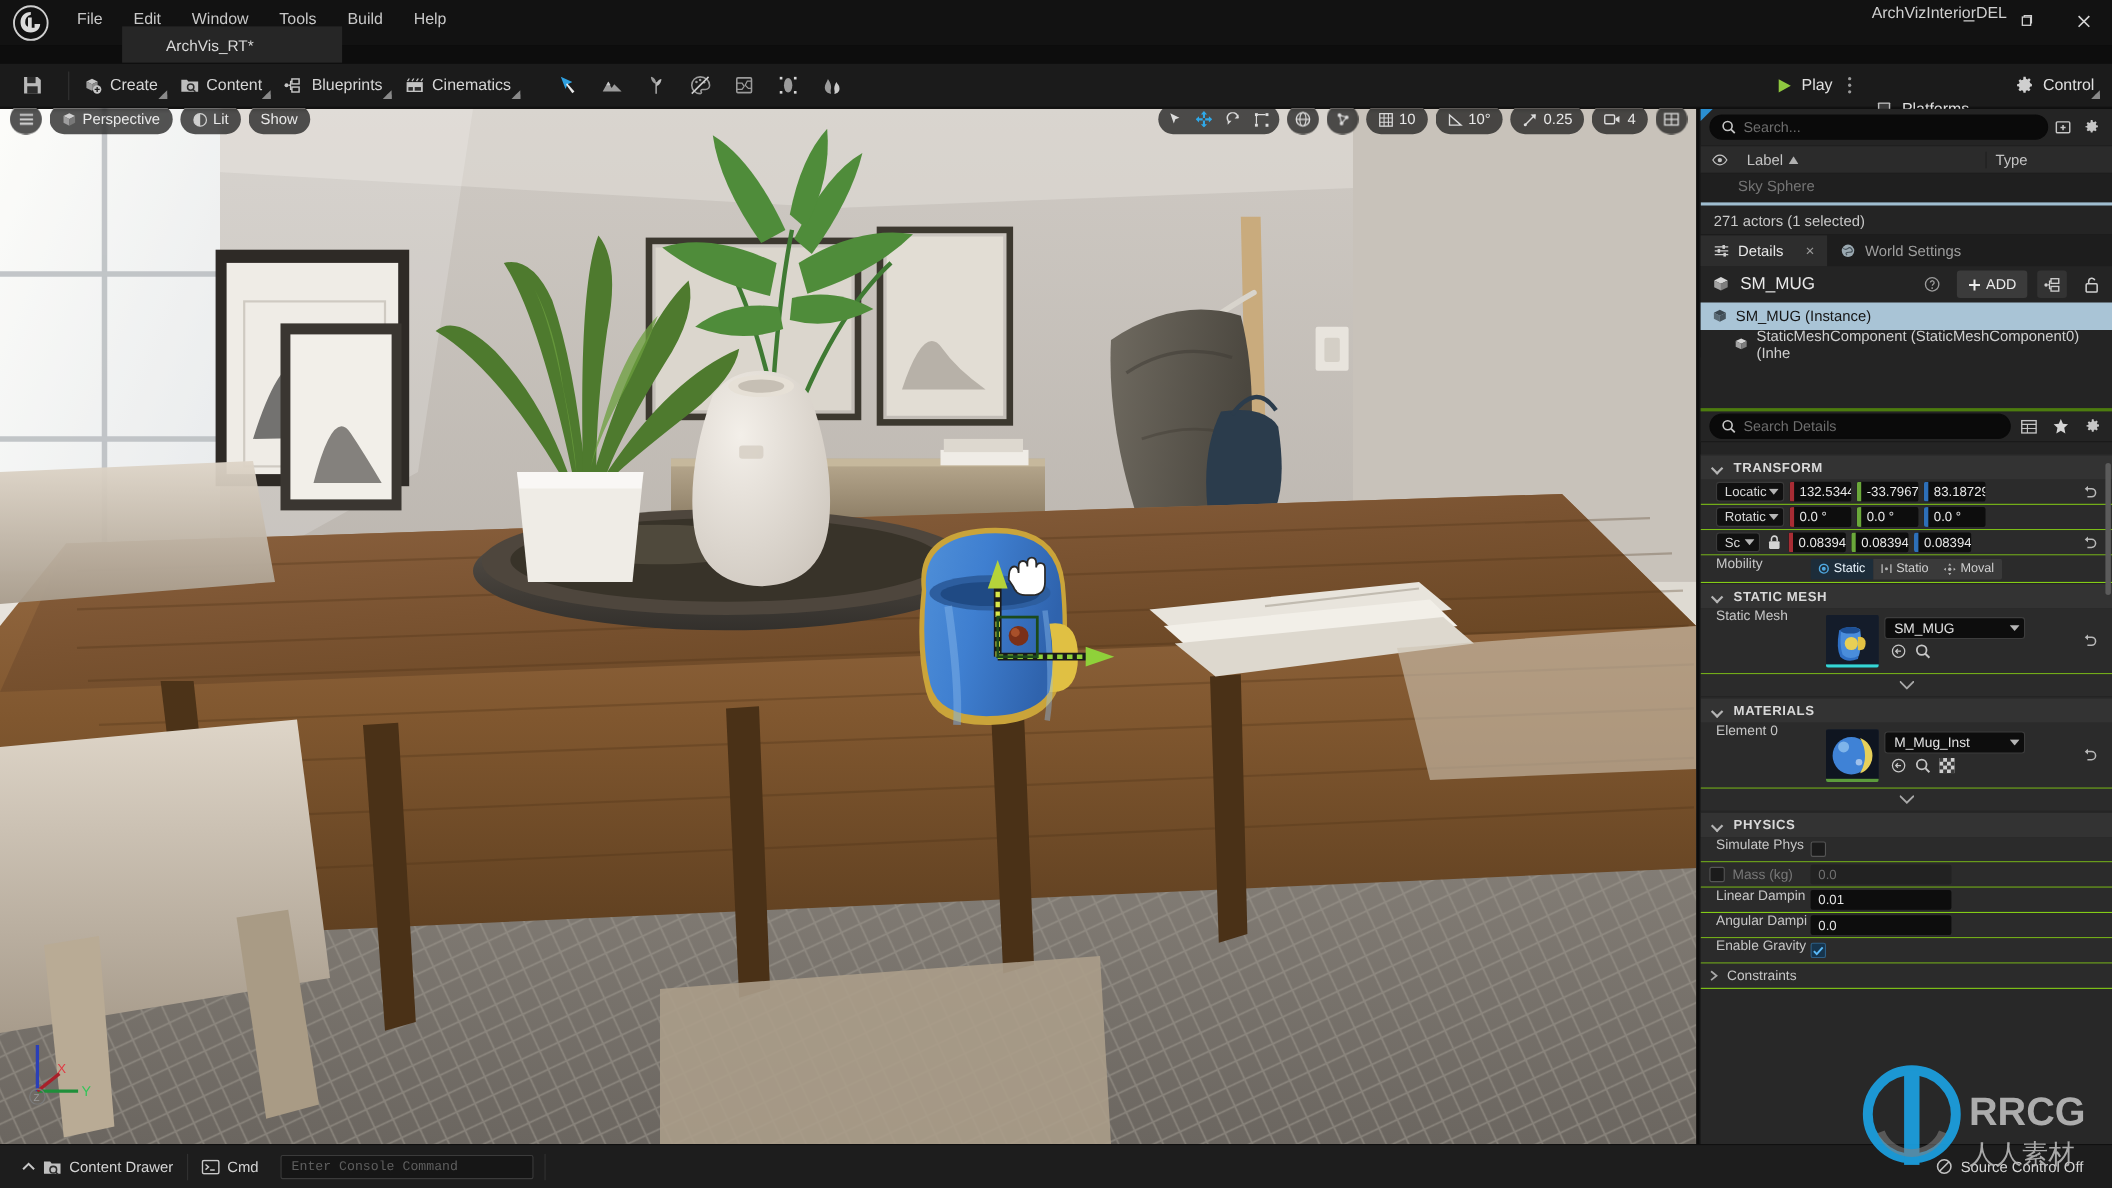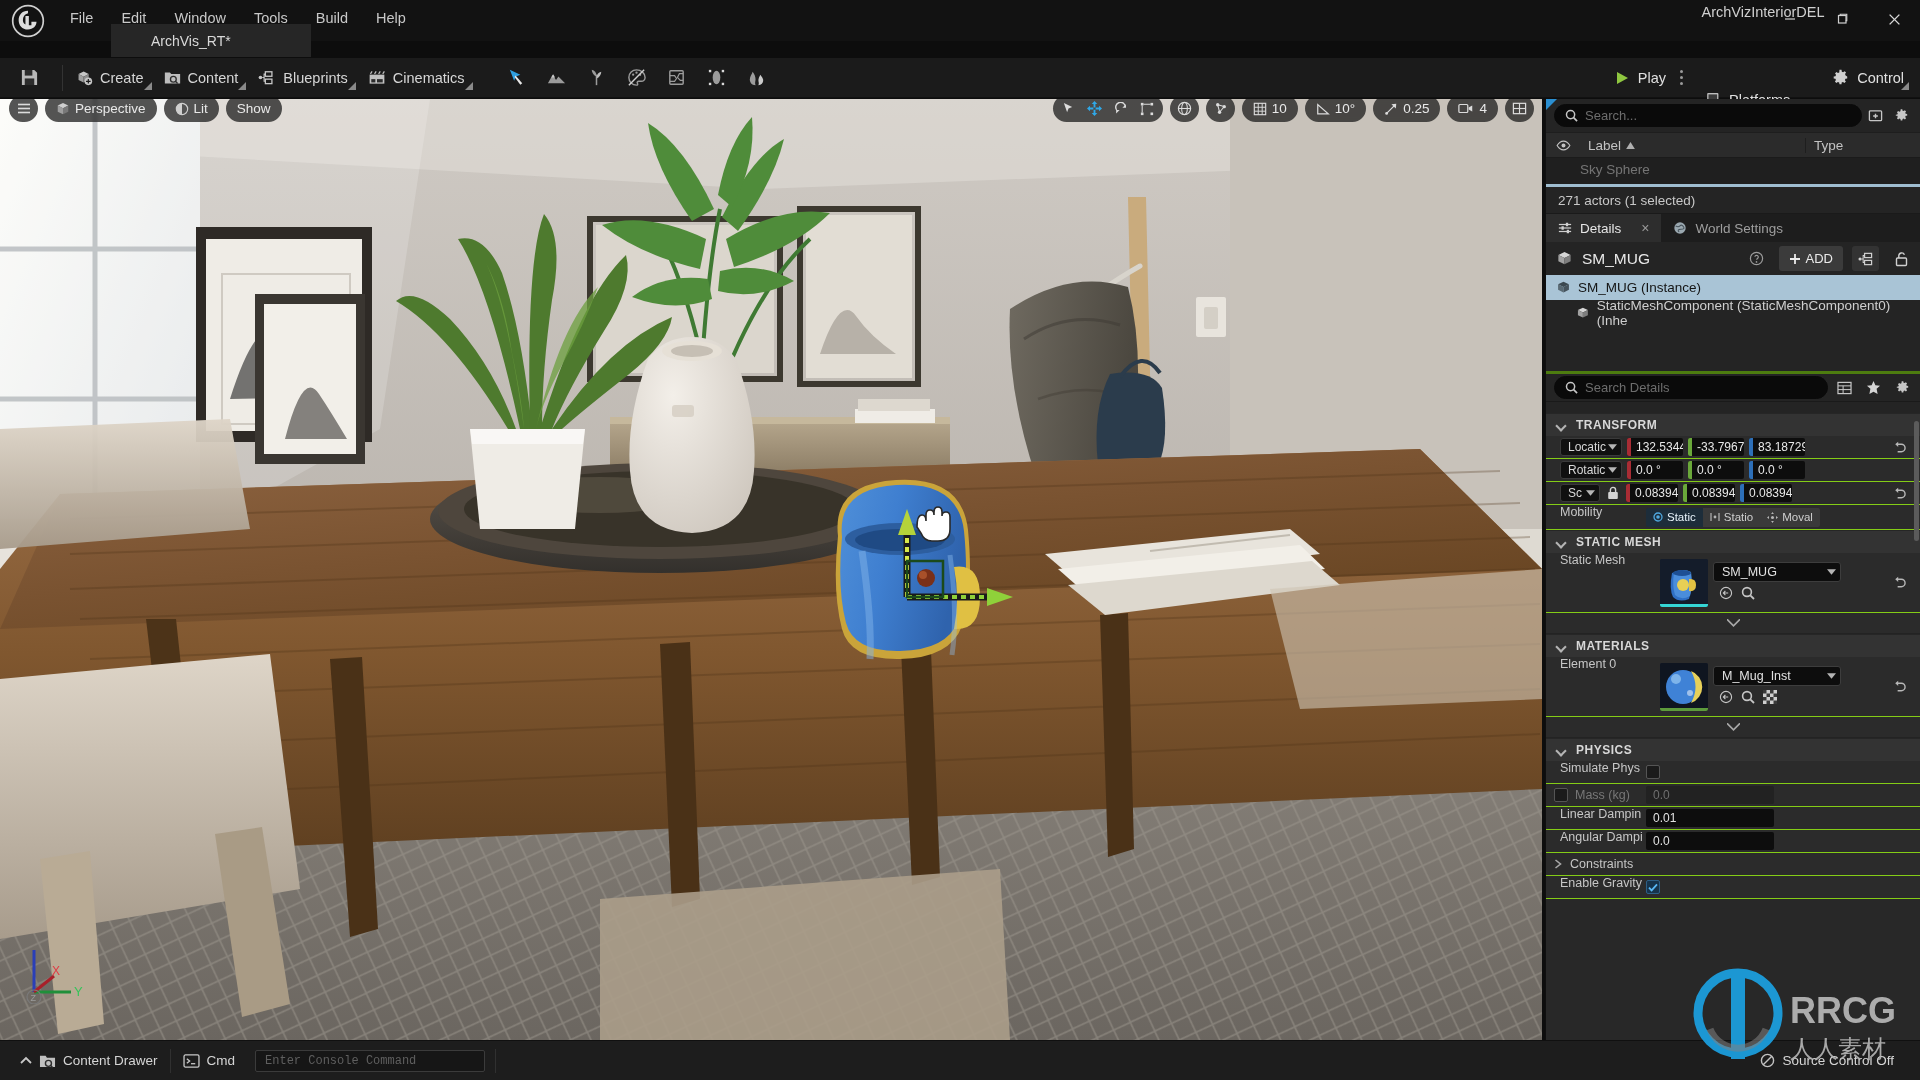--- a/index.html
+++ b/index.html
@@ -1098,40 +1098,40 @@
     <div class="prow">
       <div class="plabel">Angular Dampi</div>
       <div class="pbody">
         <div class="tfield">
           <span>0.0</span>
         </div>
       </div>
       <div class="preset"></div>
     </div>
 
-    <div class="prow" style="background:#2b2b2b;">
-      <div class="plabel" style="display:flex;align-items:center;gap:7px;padding-left:8px;">
-        <svg width="9" height="10" viewBox="0 0 9 10">
-            <path d="M1.5 1l5 4-5 4" fill="none" stroke="#a8a8a8" stroke-width="1.6"></path>
-          </svg>
-        <span>Constraints</span>
-      </div>
-      <div class="pbody"></div>
-      <div class="preset"></div>
-    </div>
-
     <div class="prow">
       <div class="plabel">Enable Gravity</div>
       <div class="pbody">
         <span class="cbox checked">
           <svg width="10" height="9" viewBox="0 0 10 9">
               <path d="M1 4.6l2.6 2.8L9 1.3" fill="none" stroke="#59b8f5" stroke-width="1.8"></path>
             </svg>
         </span>
       </div>
+      <div class="preset"></div>
+    </div>
+
+    <div class="prow" style="background:#2b2b2b;">
+      <div class="plabel" style="display:flex;align-items:center;gap:7px;padding-left:8px;">
+        <svg width="9" height="10" viewBox="0 0 9 10">
+            <path d="M1.5 1l5 4-5 4" fill="none" stroke="#a8a8a8" stroke-width="1.6"></path>
+          </svg>
+        <span>Constraints</span>
+      </div>
+      <div class="pbody"></div>
       <div class="preset"></div>
     </div>
   </div>
 </div>
 
 <div class="statusbar">
   <div class="sb-btn" style="margin-left:8px;">
     <svg width="12" height="9" viewBox="0 0 12 9">
         <path d="M1 7l5-5 5 5" fill="none" stroke="#c8c8c8" stroke-width="1.8"></path>
       </svg>

